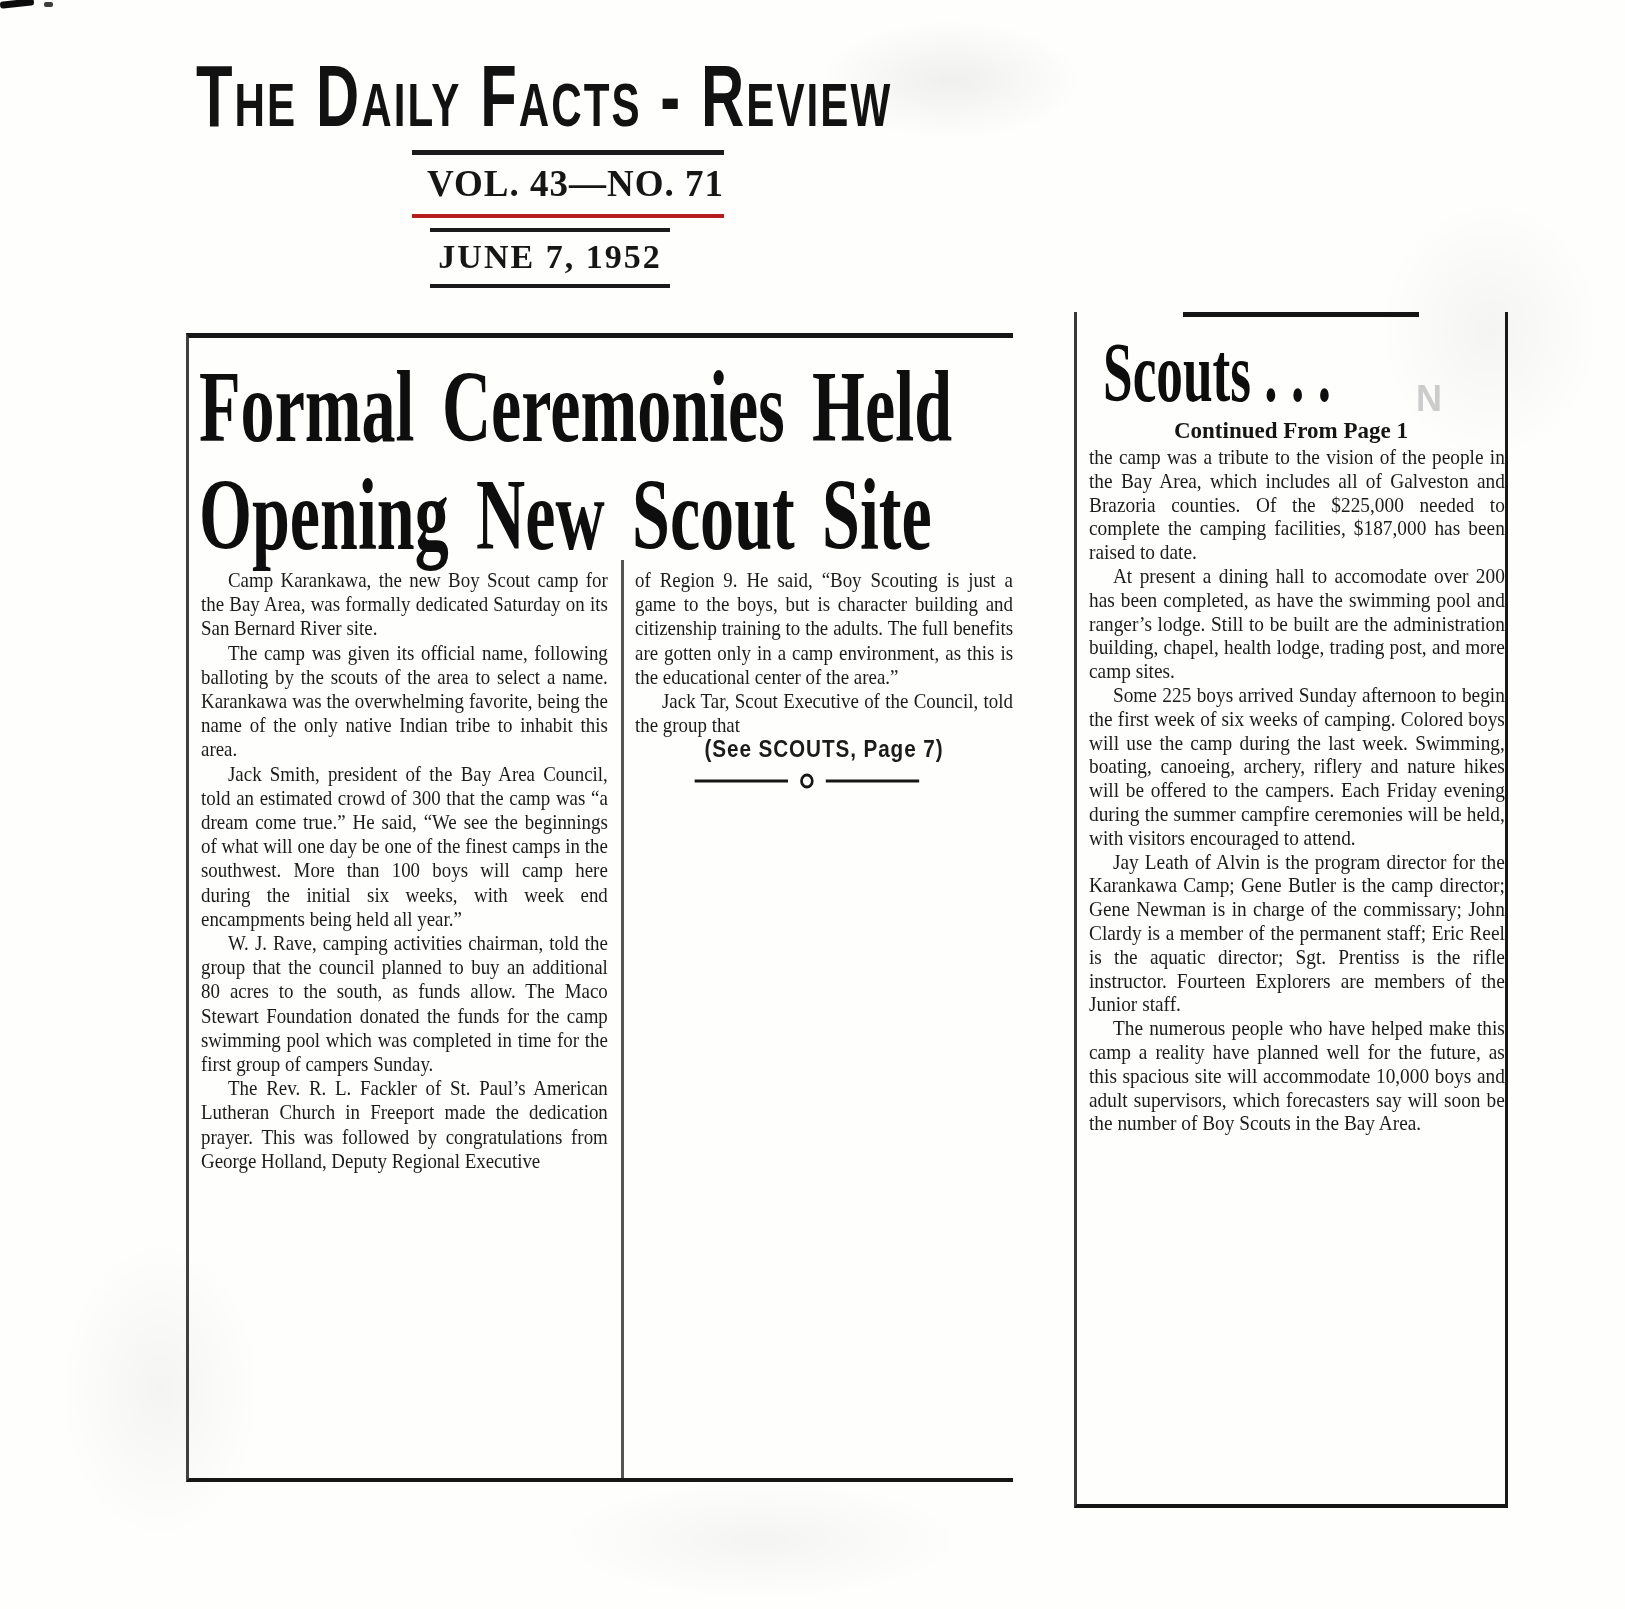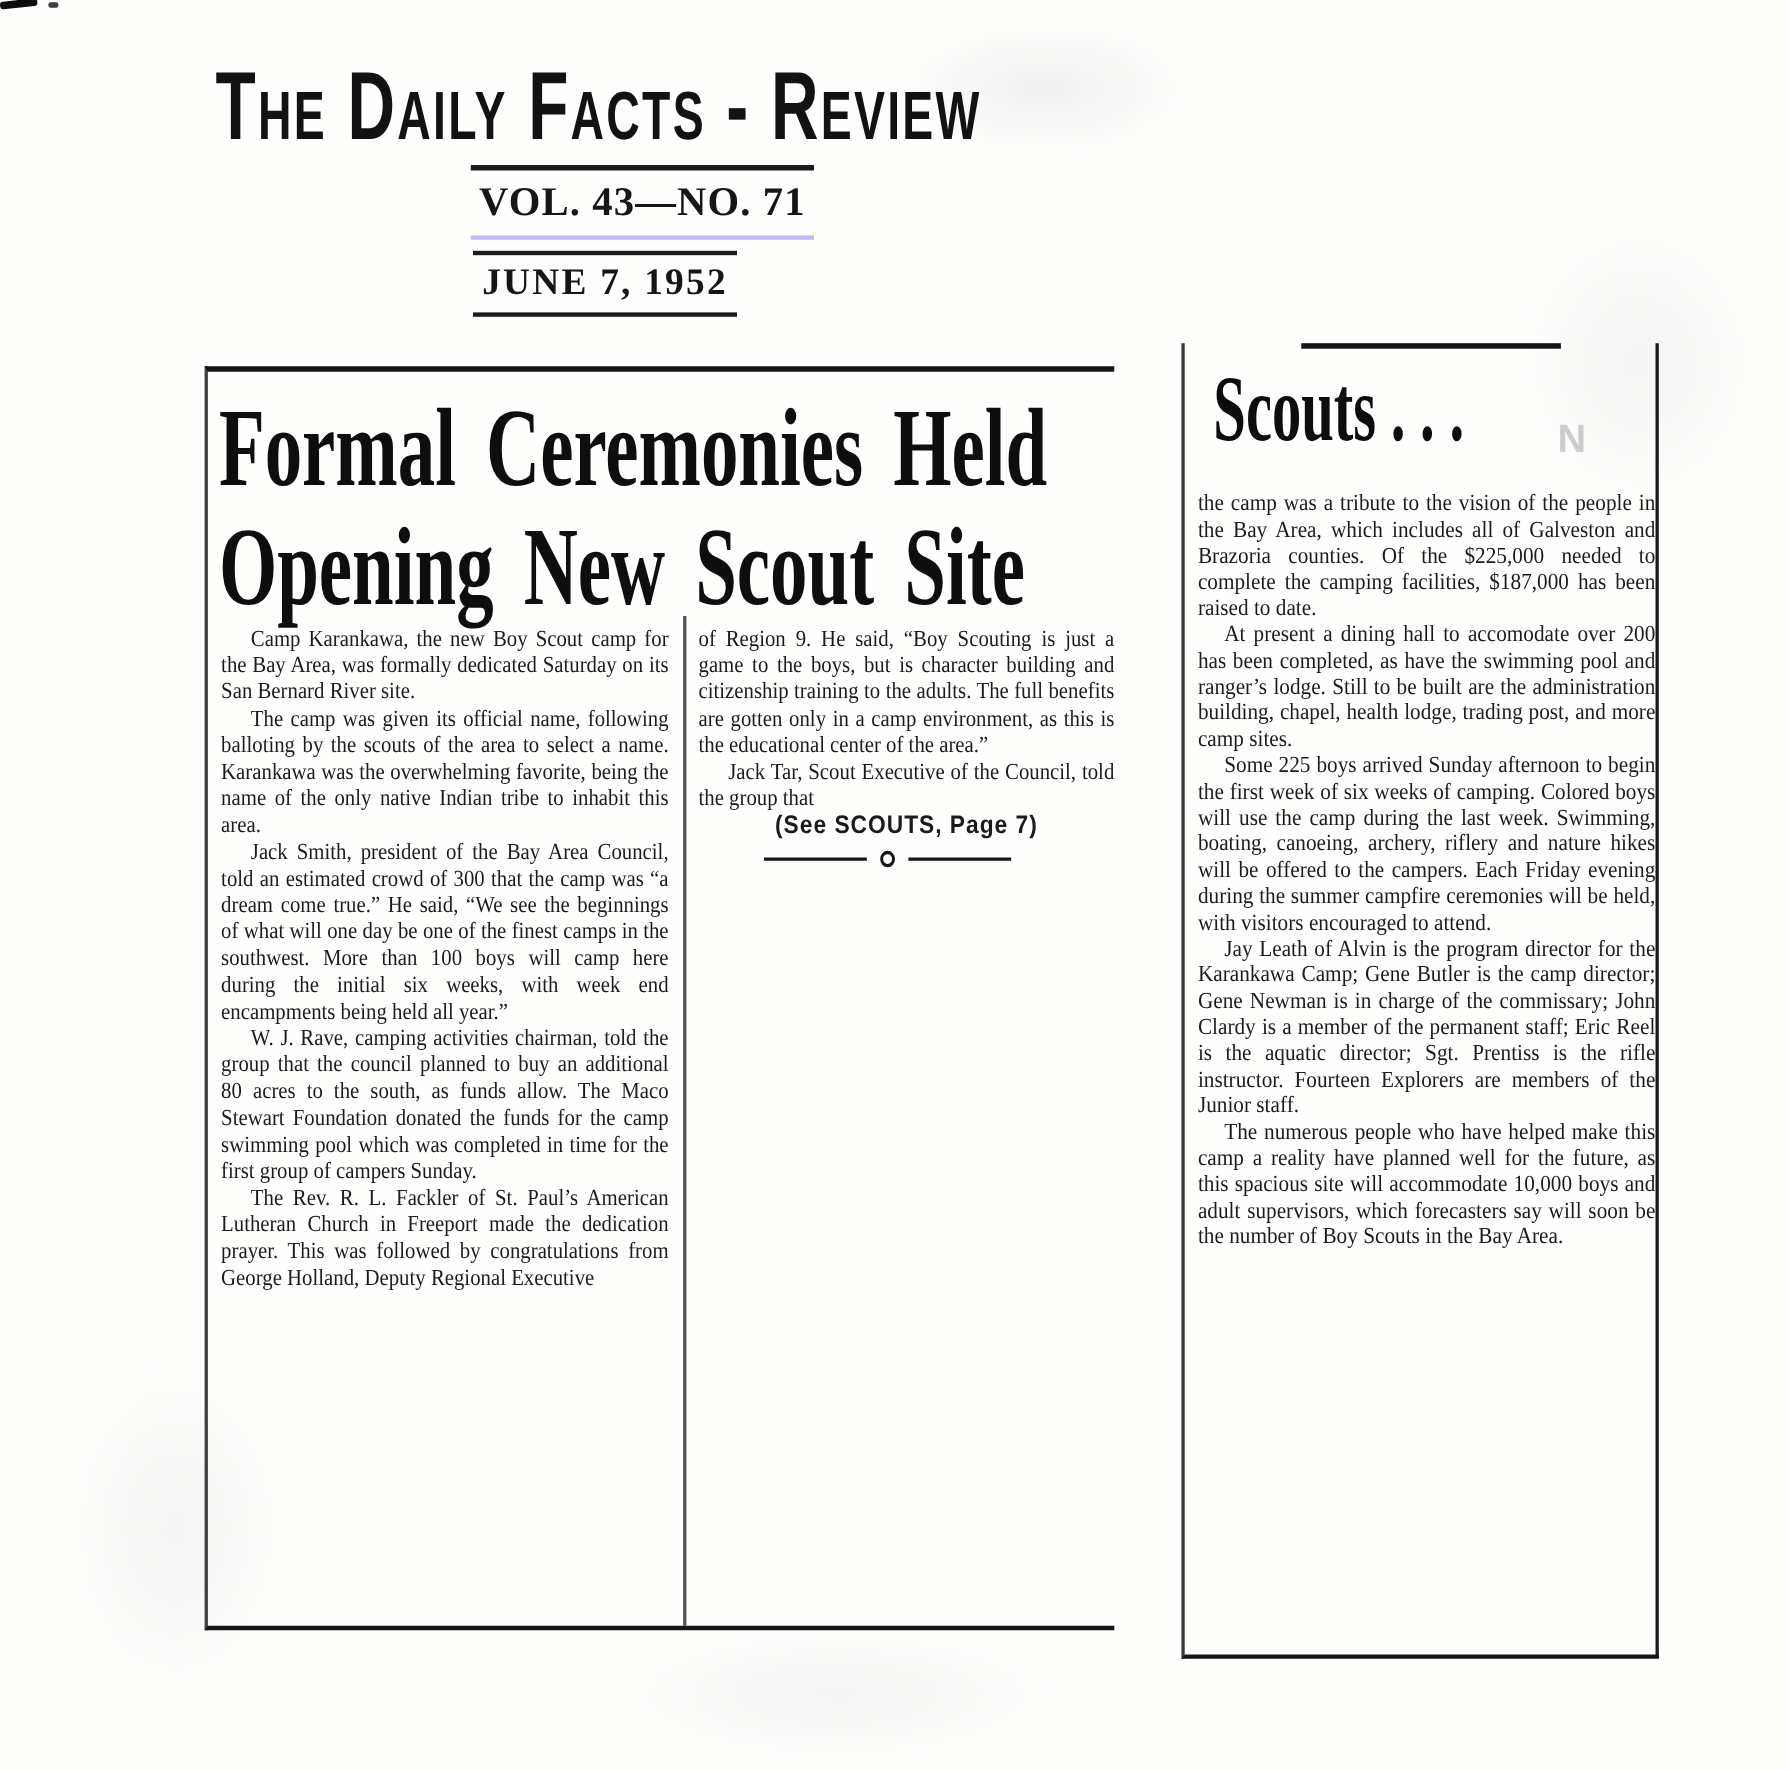--- a/index.html
+++ b/index.html
@@ -26,23 +26,23 @@
     font-weight:bold;font-variant:small-caps;
     font-size:88px;line-height:100px;letter-spacing:3px;
     white-space:nowrap;color:#121212;
     transform:scaleX(0.68);transform-origin:left top;
   }
   .rule-box{
     position:absolute;text-align:center;
     font-weight:bold;color:#161616;letter-spacing:1px;
   }
   .vol-box{
-    left:428px;top:150px;width:312px;
-    border-top:5px solid #1b1b1b;border-bottom:4px solid #c4b5fd;
-    padding:7px 0 9px;font-size:37px;
+    left:412px;top:150px;width:312px;
+    border-top:5px solid #1b1b1b;border-bottom:4px solid #b91c1c;
+    padding:7px 0 9px;font-size:37px;text-align:right;
   }
   .date-box{
     left:430px;top:228px;width:240px;
     border-top:4px solid #1b1b1b;border-bottom:4px solid #1b1b1b;
     padding:6px 0 8px;font-size:34px;letter-spacing:2px;
   }
 
   .main-article{
     position:absolute;left:186px;top:333px;width:824px;height:1140px;
     border-top:5px solid #161616;
@@ -141,20 +141,21 @@
       <line x1="0" y1="9" x2="104" y2="9" stroke="#161616" stroke-width="3"></line>
       <circle cx="125" cy="9" r="6" fill="none" stroke="#161616" stroke-width="3"></circle>
       <line x1="146" y1="9" x2="250" y2="9" stroke="#161616" stroke-width="3"></line>
     </svg>
   </div>
 </div>
 
 <div class="scouts-article">
   <div class="scouts-top-rule"></div>
   <div class="scouts-hl">Scouts . . .</div>
+  <div class="scouts-subhead">Continued From Page 1</div>
   <div class="bodycol scouts-body">
     <p class="noindent">the camp was a tribute to the vision of the people in the Bay Area, which includes all of Galveston and Brazoria counties. Of the $225,000 needed to complete the camping facilities, $187,000 has been raised to date.</p>
     <p>At present a dining hall to accomodate over 200 has been completed, as have the swimming pool and ranger’s lodge. Still to be built are the administration building, chapel, health lodge, trading post, and more camp sites.</p>
     <p>Some 225 boys arrived Sunday afternoon to begin the first week of six weeks of camping. Colored boys will use the camp during the last week. Swimming, boating, canoeing, archery, riflery and nature hikes will be offered to the campers. Each Friday evening during the summer campfire ceremonies will be held, with visitors encouraged to attend.</p>
     <p>Jay Leath of Alvin is the program director for the Karankawa Camp; Gene Butler is the camp director; Gene Newman is in charge of the commissary; John Clardy is a member of the permanent staff; Eric Reel is the aquatic director; Sgt. Prentiss is the rifle instructor. Fourteen Explorers are members of the Junior staff.</p>
     <p>The numerous people who have helped make this camp a reality have planned well for the future, as this spacious site will accommodate 10,000 boys and adult supervisors, which forecasters say will soon be the number of Boy Scouts in the Bay Area.</p>
   </div>
 </div>
 
 <div class="stray-letter">N</div>

